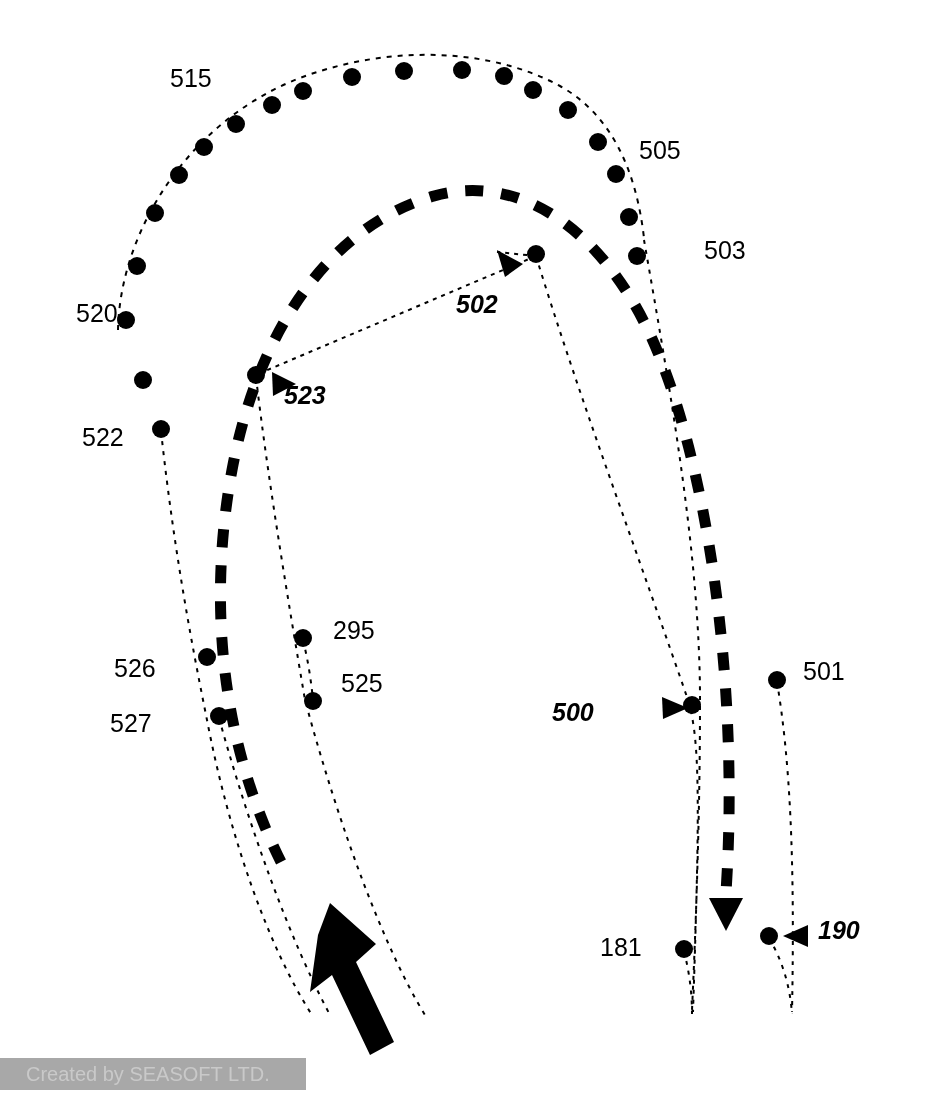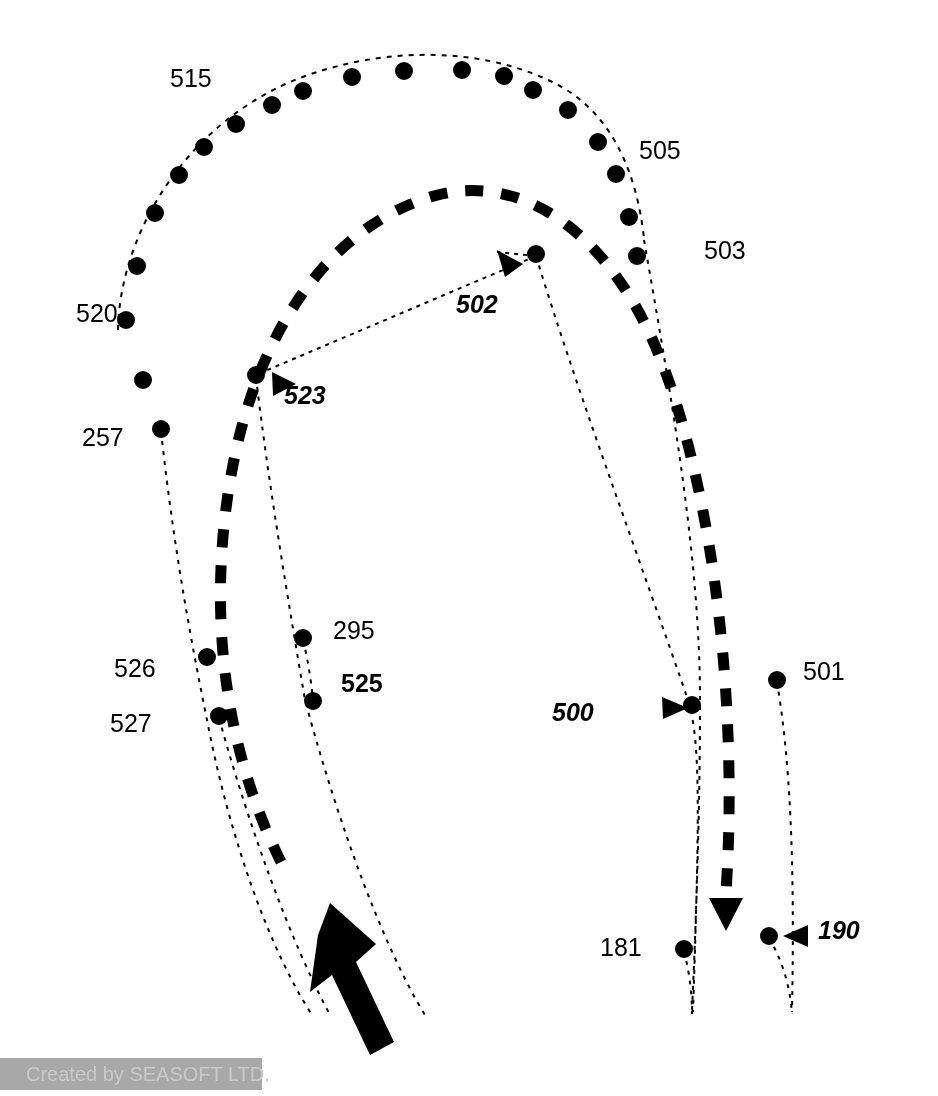--- a/index.html
+++ b/index.html
@@ -31,21 +31,21 @@
     white-space: nowrap;
   }
   .lbl.bold {
     font-weight: bold;
     font-style: italic;
   }
   #watermark {
     position: absolute;
     left: 0;
     top: 1058px;
-    width: 262px;
+    width: 306px;
     height: 32px;
     background: #a8a8a8;
     color: #c9c9c9;
     font-family: "Liberation Sans", sans-serif;
     font-size: 20px;
     line-height: 32px;
     padding-left: 26px;
     box-sizing: border-box;
     white-space: nowrap;
   }
@@ -140,24 +140,24 @@
       <circle cx="769" cy="936" r="9"></circle>
     </g>
   </svg>
 
   <div class="lbl" style="left:170px; top:66px;">515</div>
   <div class="lbl" style="left:639px; top:138px;">505</div>
   <div class="lbl" style="left:666px; top:238px;margin-left:38px;">503</div>
   <div class="lbl" style="left:64px;  top:301px;margin-left:12px;">520</div>
   <div class="lbl bold" style="left:456px; top:292px;">502</div>
   <div class="lbl bold" style="left:284px; top:383px;">523</div>
-  <div class="lbl" style="left:82px;  top:425px;">257</div>
+  <div class="lbl" style="left:82px;  top:425px;">522</div>
   <div class="lbl" style="left:333px; top:618px;">295</div>
   <div class="lbl" style="left:803px; top:659px;">501</div>
   <div class="lbl" style="left:114px; top:656px;">526</div>
-  <div class="lbl" style="left:341px; top:671px;font-weight:bold;">525</div>
+  <div class="lbl" style="left:341px; top:671px;">525</div>
   <div class="lbl bold" style="left:552px; top:700px;">500</div>
   <div class="lbl" style="left:110px; top:711px;">527</div>
   <div class="lbl" style="left:600px; top:935px;">181</div>
   <div class="lbl bold" style="left:818px; top:918px;">190</div>
 
   <div id="watermark">Created by SEASOFT LTD.</div>
 </div>
 
 </body></html>

